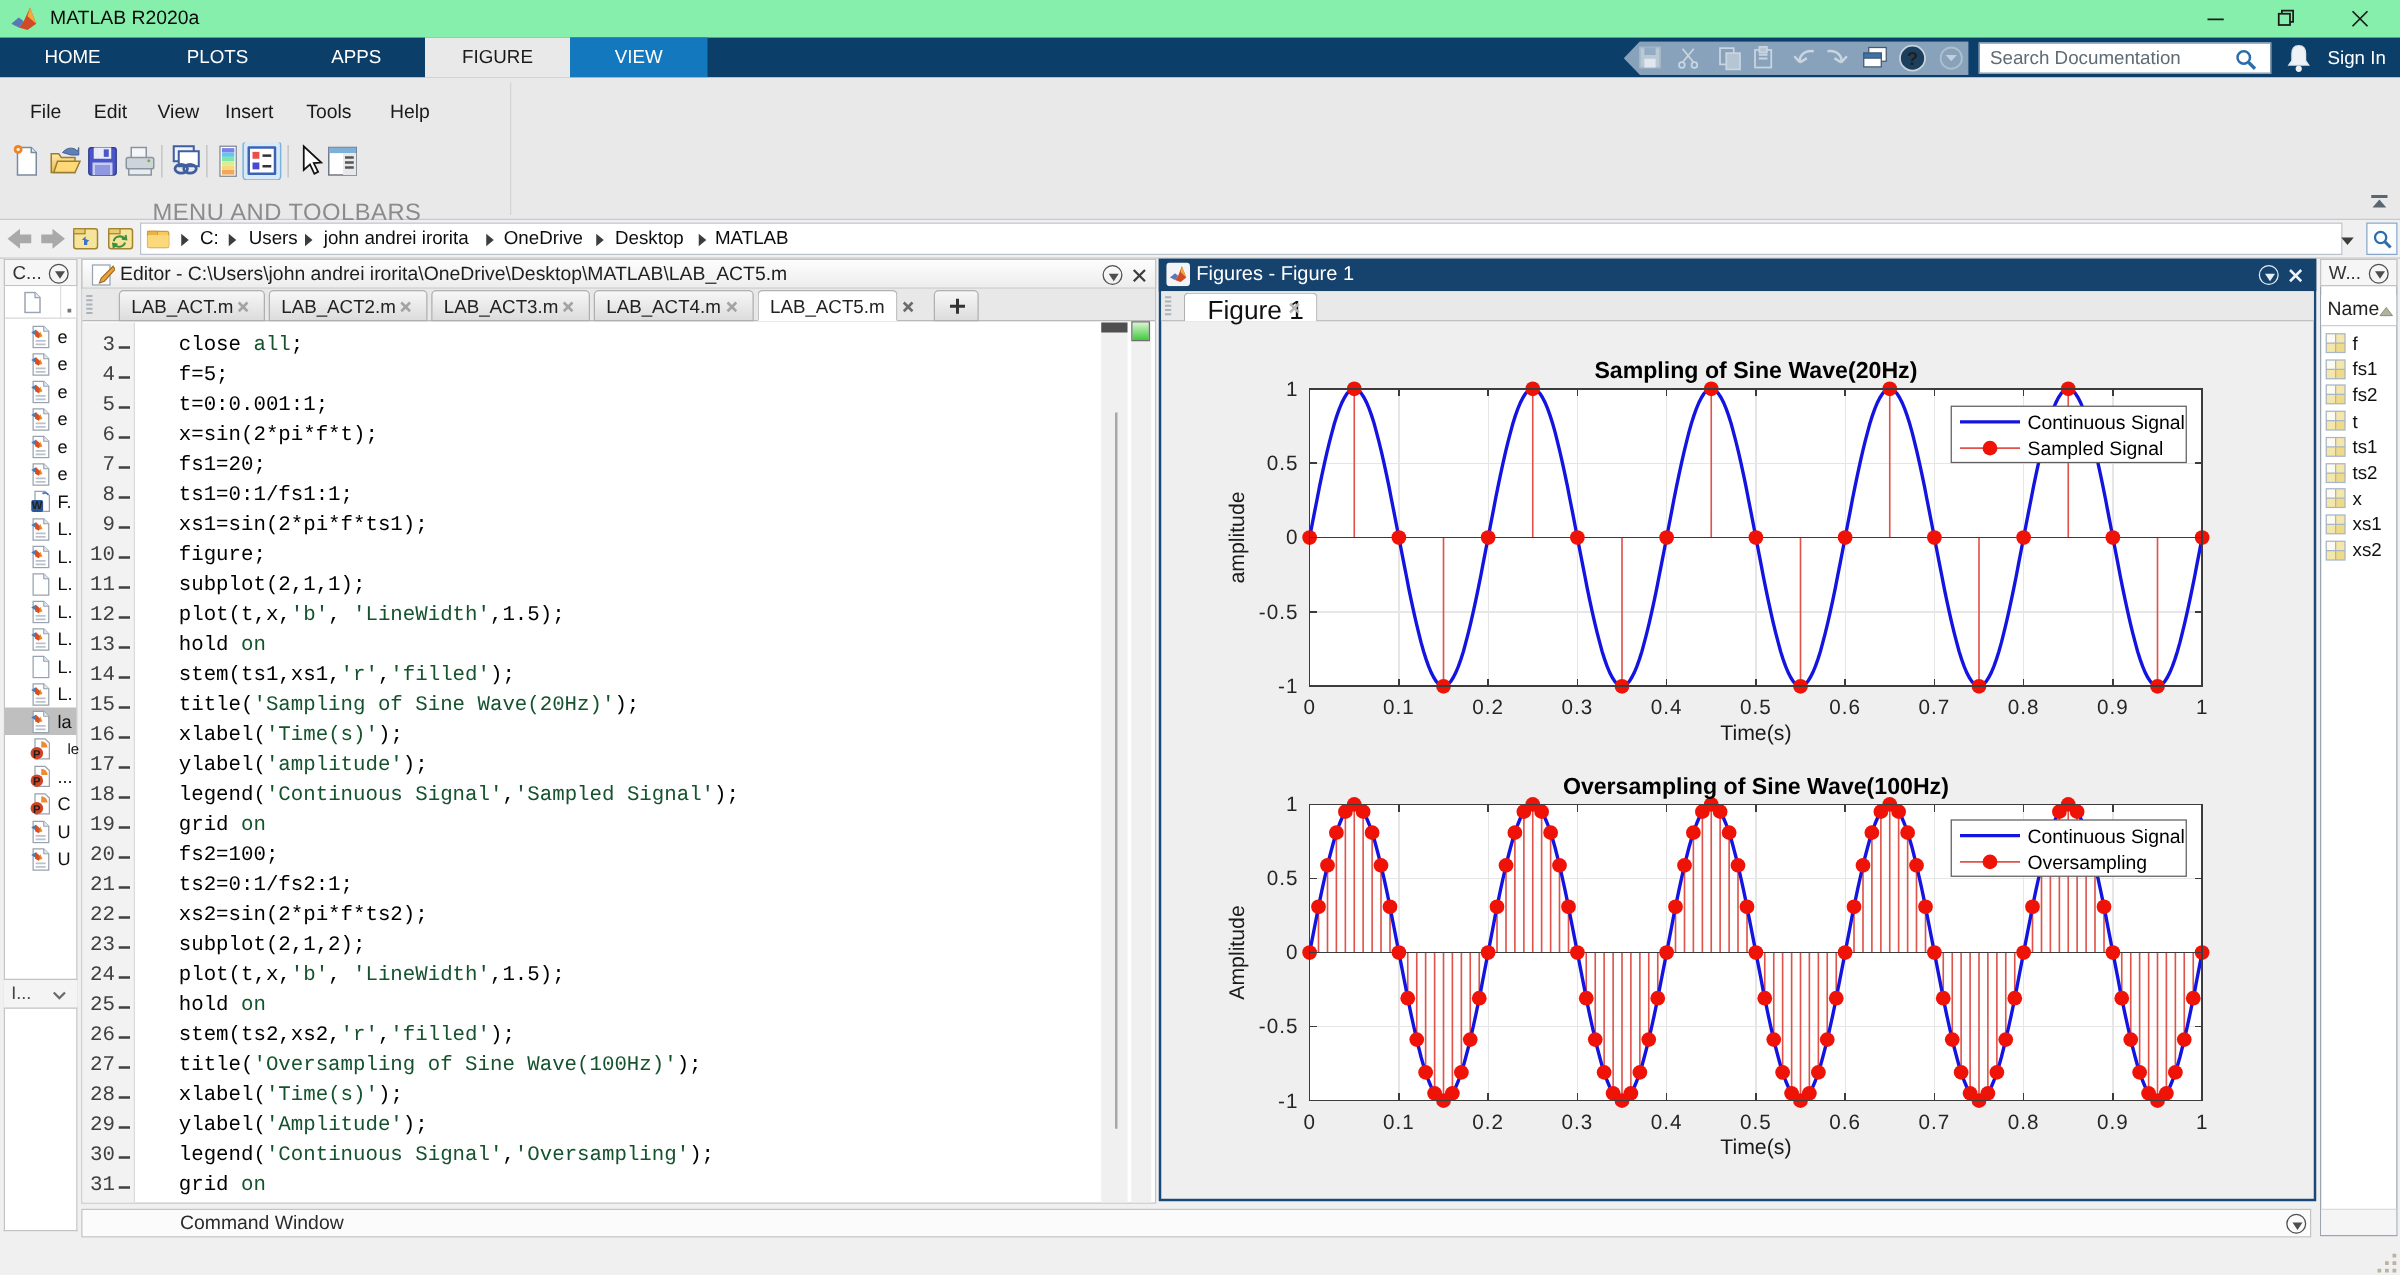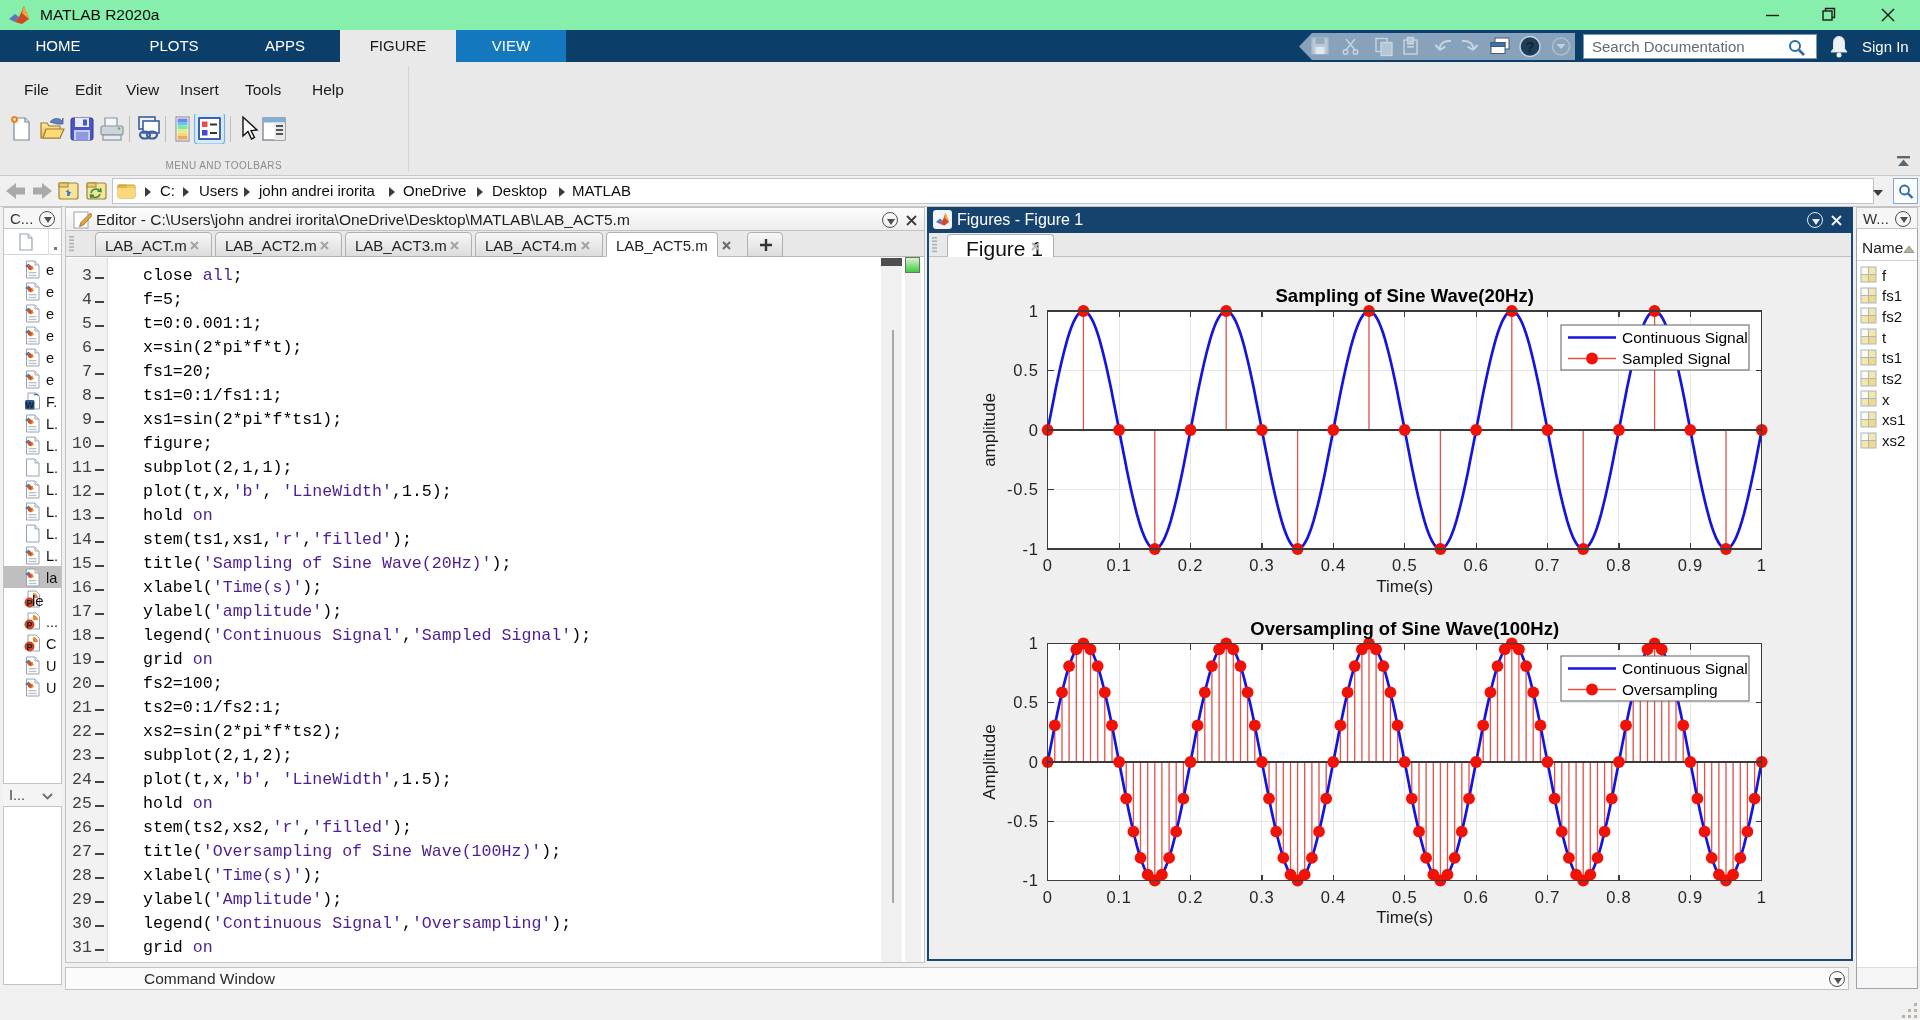--- a/index.html
+++ b/index.html
@@ -10,21 +10,21 @@
   #titlebar { position:absolute; left:0; top:0; width:1920px; height:30px; background:#86efac; }
   #titlebar .tt { position:absolute; left:40px; top:6px; font-size:15.5px; color:#0a0a0a; }
   #ribbontabs { position:absolute; left:0; top:30px; width:1920px; height:32px; background:#0b3e68; }
   .rtab { position:absolute; top:0; height:32px; line-height:32px; text-align:center;
           font-size:15px; color:#fff; }
   #tab-figure { background:#e9e9e9; color:#1a1a1a; }
   #tab-view { background:#1478be; }
   #ribbonbody { position:absolute; left:0; top:62px; width:1920px; height:114px; background:#e9e9e9; border-bottom:1px solid #c9c9c9; }
   .menuitem { position:absolute; top:19px; font-size:15.5px; color:#1a1a1a; }
   #menutools-label { position:absolute; left:122px; top:98px; width:160px; white-space:nowrap; text-align:right;
-     font-size:10px; color:#8b8b8b; letter-spacing:0.4px;}
+     font-size:19px; color:#8b8b8b; letter-spacing:0.4px;}
   .vdiv { position:absolute; top:4px; width:1px; height:106px; background:#d4d4d4; }
   
   #qat { position:absolute; left:1299px; top:33px; width:276px; height:27px; background:#87a2ba;
      clip-path:polygon(13px 0, 100% 0, 100% 100%, 13px 100%, 0 50%); }
   #searchdoc { position:absolute; left:1583px; top:34px; width:234px; height:25px; background:#fff;
      border:1px solid #7e98ae; }
   #searchdoc span { position:absolute; left:8px; top:3px; font-size:15px; color:#5f6b75; }
   #signin { position:absolute; left:1862px; top:38px; font-size:15px; color:#fff; }
   
   #addrbar { position:absolute; left:0; top:176px; width:1920px; height:31px; background:#f0f0f0;
@@ -54,21 +54,21 @@
   .etab.active { background:#fff; border-bottom:1px solid #fff; }
   
   #gutter { position:absolute; left:66px; top:258px; width:42px; height:704px; background:#f2f2f2;
      border-right:1px solid #dcdcdc; }
   #code { position:absolute; left:66px; top:258px; width:812px; height:704px; overflow:hidden; }
   .cl { position:absolute; left:0; width:812px; height:24.2px; font-family:"Liberation Mono",monospace;
         font-size:16.6px; white-space:pre; color:#000; }
   .cl .num { position:absolute; left:0; width:26px; text-align:right; color:#404040; }
   .cl .dash { position:absolute; left:29px; top:11px; width:9px; height:2px; background:#404040; }
   .cl .src { position:absolute; left:77px; }
-  .s { color:#4c1d95; }
+  .s { color:#14532d; }
   
   #edscroll { position:absolute; left:881px; top:258px; width:21px; height:704px; background:#f0f0f0; }
   #edthumb { position:absolute; left:881px; top:258px; width:21px; height:8px; background:#4f4f4f; }
   #edind { position:absolute; left:905px; top:258px; width:16px; height:704px; background:#f0f0f0; }
   #edgreen { position:absolute; left:905px; top:257px; width:15px; height:16px;
      background:linear-gradient(#d9f5d0,#3ecb3e); border:1px solid #6f6f6f; }
   
   #figwin { position:absolute; left:927px; top:207px; width:926px; height:754px; background:#efefef;
      border:2px solid #1b4977; }
   #figtitle { position:absolute; left:927px; top:207px; width:926px; height:26px; background:#16436d; }
@@ -464,21 +464,21 @@
 <rect x="4.5" y="12" width="8" height="1.4" fill="#b9c2cc"></rect>
 <rect x="4.5" y="14.8" width="8" height="1.4" fill="#b9c2cc"></rect>
   </svg>
 <div class="abs" style="left:46px;top:570px;font-size:14.5px;color:#111;white-space:nowrap">la</div>
 <svg class="abs" style="left:24px;top:590.0px" width="17" height="19" viewBox="0 0 17 19">
 <path d="M4 1 L12 1 L15.5 4.5 L15.5 17 L4 17 Z" fill="#fff" stroke="#97a2ae" stroke-width="1"></path>
 <path d="M9 3 a5 5 0 0 1 5 5 l-5 0 Z" fill="#ed8b32"></path>
 <circle cx="5.5" cy="12.5" r="5" fill="#d04423"></circle>
 <text x="5.5" y="16" text-anchor="middle" font-size="9" font-weight="bold" fill="#fff" font-family="Liberation Sans">P</text>
   </svg>
-<div class="abs" style="left:32px;top:592px;font-size:15px;color:#111;white-space:nowrap">le</div>
+<div class="abs" style="left:54px;top:592px;font-size:12px;color:#111;white-space:nowrap">le</div>
 <svg class="abs" style="left:24px;top:612.0px" width="17" height="19" viewBox="0 0 17 19">
 <path d="M4 1 L12 1 L15.5 4.5 L15.5 17 L4 17 Z" fill="#fff" stroke="#97a2ae" stroke-width="1"></path>
 <path d="M9 3 a5 5 0 0 1 5 5 l-5 0 Z" fill="#ed8b32"></path>
 <circle cx="5.5" cy="12.5" r="5" fill="#d04423"></circle>
 <text x="5.5" y="16" text-anchor="middle" font-size="9" font-weight="bold" fill="#fff" font-family="Liberation Sans">P</text>
   </svg>
 <div class="abs" style="left:46px;top:614px;font-size:14.5px;color:#111;white-space:nowrap">...</div>
 <svg class="abs" style="left:24px;top:634.0px" width="17" height="19" viewBox="0 0 17 19">
 <path d="M4 1 L12 1 L15.5 4.5 L15.5 17 L4 17 Z" fill="#fff" stroke="#97a2ae" stroke-width="1"></path>
 <path d="M9 3 a5 5 0 0 1 5 5 l-5 0 Z" fill="#ed8b32"></path>

